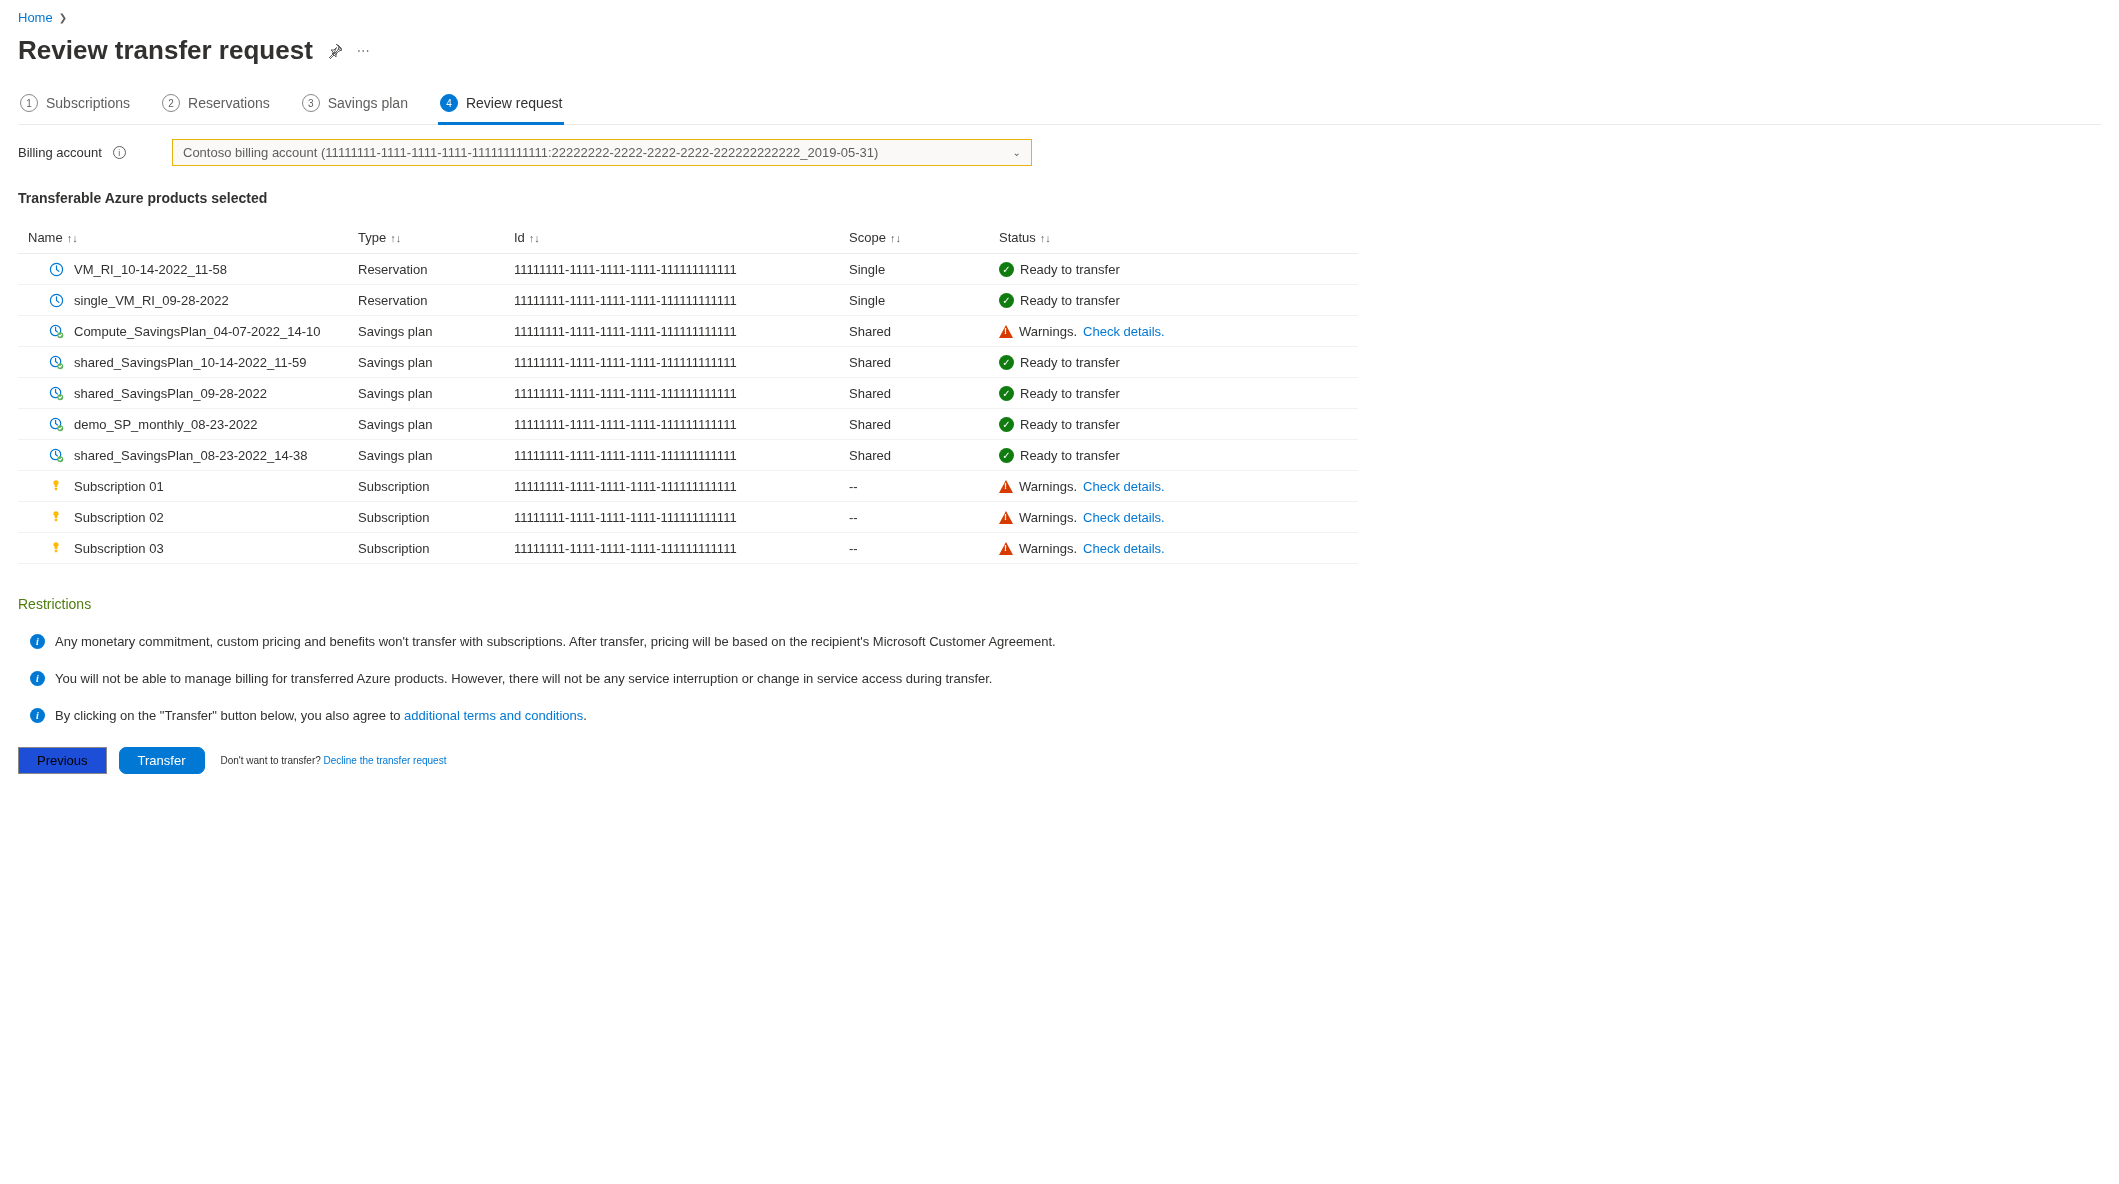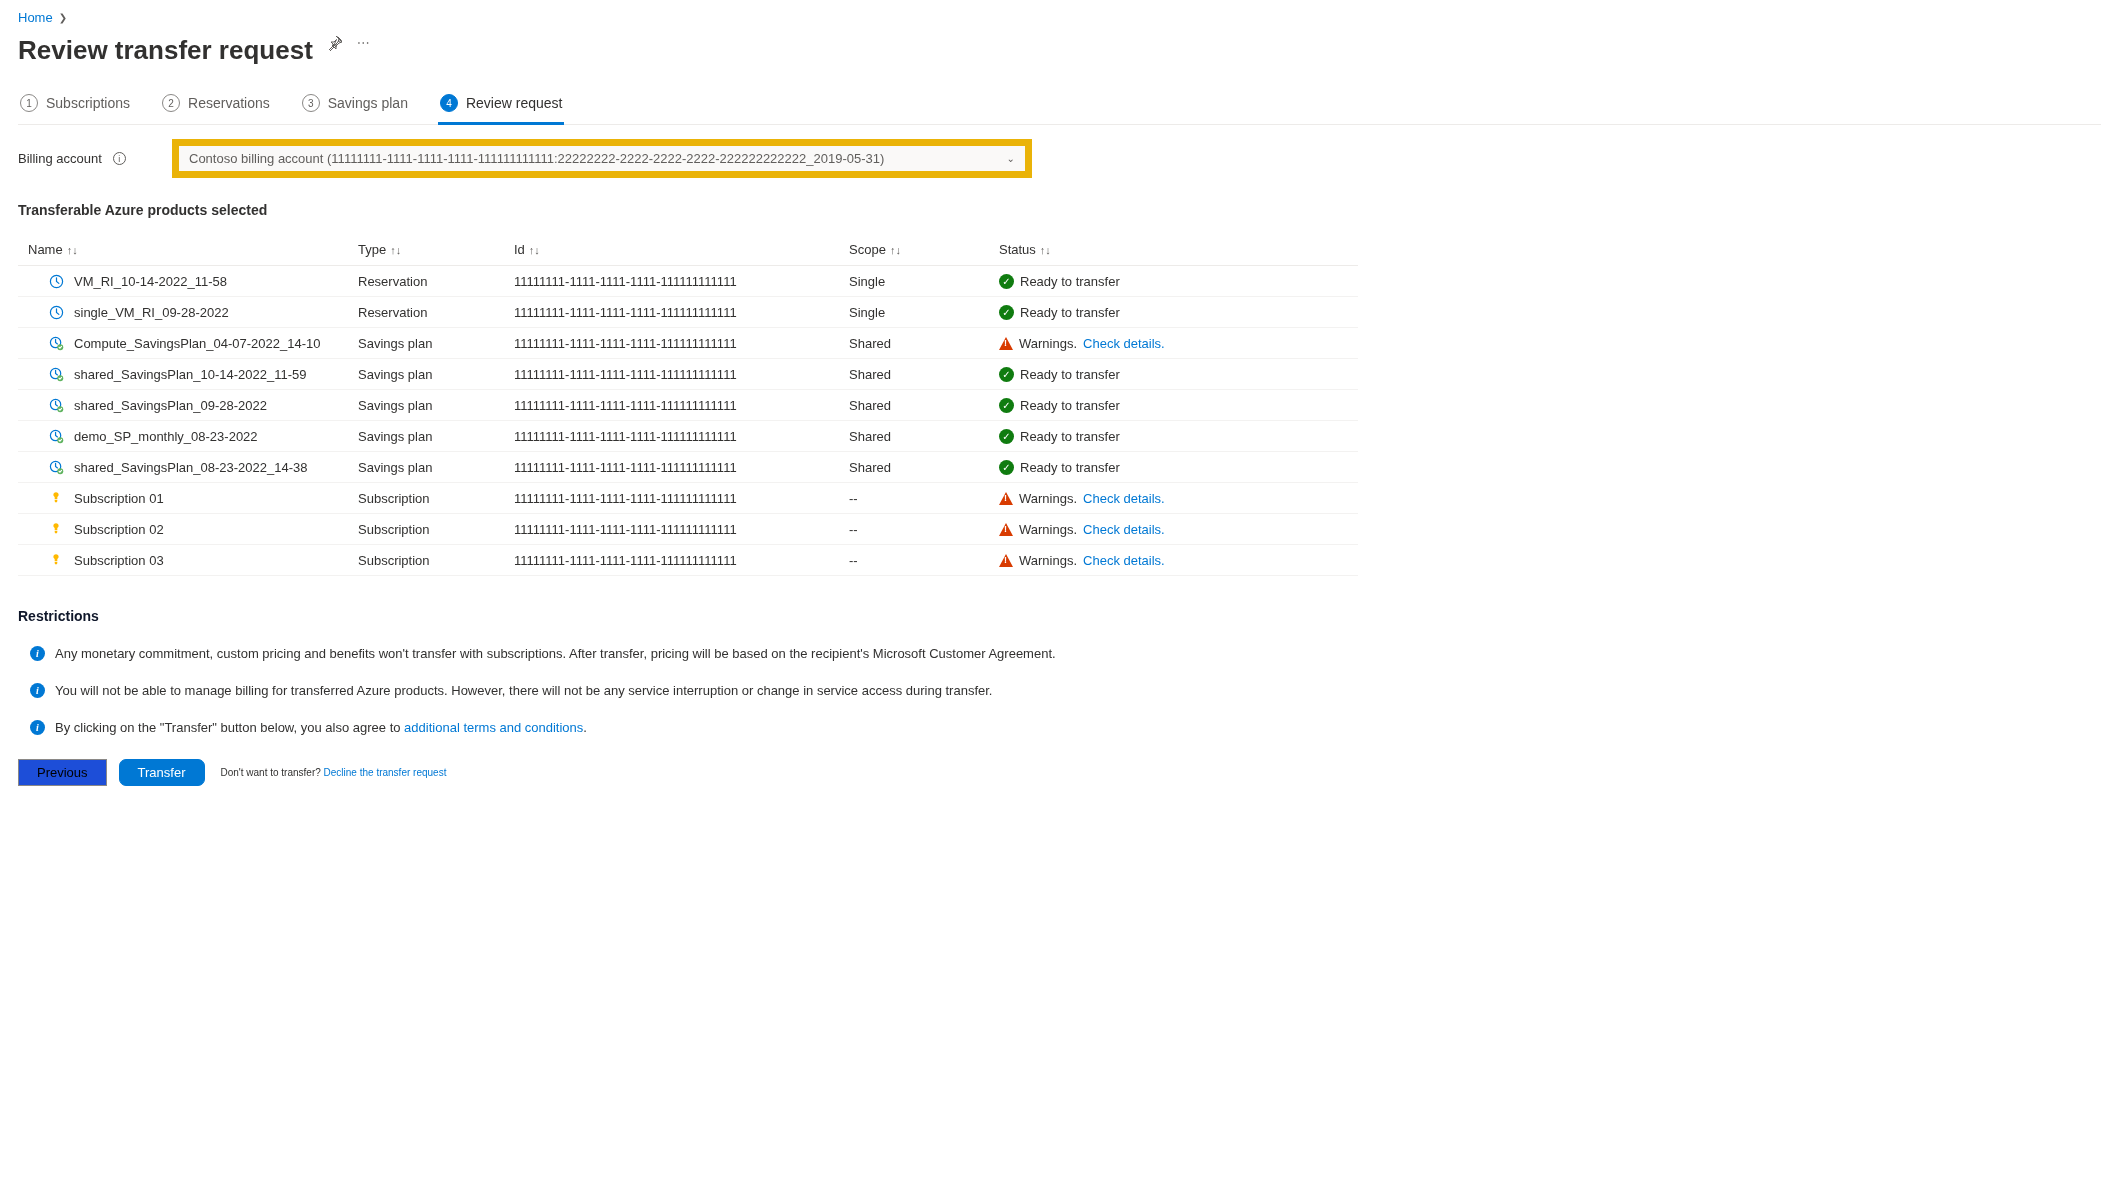--- a/index.html
+++ b/index.html
@@ -10,57 +10,57 @@
   background: #ffffff;
   padding: 10px 18px;
 }
 a { color: #0078d4; text-decoration: none; cursor: pointer; }
 
 
 .breadcrumb { display: flex; align-items: center; gap: 6px; font-size: 13px; margin-bottom: 10px;}
 .breadcrumb .chev { color: #605e5c; font-size: 10px; }
 
 
-.title-row { display: flex; align-items: flex-start; gap: 14px; margin-bottom: 22px; }
+.title-row { display: flex; align-items: center; gap: 14px; margin-bottom: 22px; }
 .page-title { font-size: 26px; font-weight: 600; color: #323130; }
 .title-icon { color: #605e5c; cursor: pointer; display:inline-flex; }
 
 
 .tabs { display: flex; gap: 28px; border-bottom: 1px solid #edebe9; margin-bottom: 14px; }
 .tab { display: flex; align-items: center; gap: 8px; padding: 6px 2px 12px; cursor: pointer; position: relative; font-size: 14px; color: #605e5c;}
 .tab.active { color: #323130; font-weight:400; }
 .tab.active::after { content:""; position:absolute; left:0; right:0; bottom:-1px; height:3px; background:#0078d4; }
 .step-circle { width:18px; height:18px; border-radius:50%; border:1px solid #8a8886; display:inline-flex; align-items:center; justify-content:center; font-size:10px; color:#605e5c; }
 .tab.active .step-circle { background:#0078d4; color:#fff; border-color:#0078d4; }
 
 
 .form-row { display:flex; align-items:center; gap: 14px; margin-bottom: 24px; }
 .form-label { font-size: 13px; color:#323130; display:flex; align-items:center; gap:11px; min-width: 140px;}
 .info-icon { width:13px; height:13px; border-radius:50%; border:1px solid #605e5c; display:inline-flex; align-items:center; justify-content:center; font-size:9px; color:#605e5c; cursor:default;}
-.select-box { flex: 0 0 860px; border:7px solid #eab308; padding:5px 10px; color:#605e5c; font-size:13px; display:flex; justify-content:space-between; align-items:center; cursor:pointer; background:#faf9f8; }
+.select-box { flex: 0 0 860px; border:1px solid #eab308; padding:5px 10px; color:#605e5c; font-size:13px; display:flex; justify-content:space-between; align-items:center; cursor:pointer; background:#faf9f8; }
 .select-box .chev-down { font-size:10px; color:#605e5c; }
 
 
 .section-heading { font-size:14px; font-weight:600; margin-bottom:16px; }
 
 
 .prod-table { width: 100%; max-width: 1340px; border-collapse: collapse; margin-bottom: 32px; }
 .prod-table th { text-align:left; padding:8px 10px; font-weight:400; font-size:13px; color:#323130; border-bottom:1px solid #edebe9; }
 .prod-table th .sort { color:#605e5c; font-size:11px; margin-left:4px; cursor:pointer;}
 .prod-table td { padding:7px 10px; font-size:13px; border-bottom:1px solid #f3f2f1; }
 .prod-table tbody tr:first-child td { border-top:1px solid #edebe9; }
 .name-cell { display:flex; align-items:center; gap:10px; padding-left: 20px;}
 .row-icon { width:16px; height:16px; display:inline-flex; align-items:center; justify-content:center; flex-shrink:0;}
 .status-cell { display:flex; align-items:center; gap:6px; }
 .ok-icon { width:15px; height:15px; border-radius:50%; background:#107c10; display:inline-flex; align-items:center; justify-content:center; color:#fff; font-size:10px; flex-shrink:0;}
 .warn-icon { width:0; height:0; border-left:7px solid transparent; border-right:7px solid transparent; border-bottom:13px solid #d83b01; position:relative; flex-shrink:0;}
 .warn-icon::after { content:"!"; position:absolute; left:-2px; top:1px; color:#fff; font-size:9px; font-weight:bold;}
 
 
-.restrictions-title { font-size:14px; font-weight:700; color:#0f172a; margin-bottom:14px; }
+.restrictions-title { font-size:14px; font-weight:400; color:#4d7c0f; margin-bottom:14px; }
 .restriction-item { display:flex; align-items:flex-start; gap:10px; padding:8px 0 14px 12px; font-size:13px; color:#323130;}
 .info-blue { width:15px; height:15px; border-radius:50%; background:#0078d4; color:#fff; display:inline-flex; align-items:center; justify-content:center; font-size:10px; font-weight:bold; flex-shrink:0; font-style: italic; font-family: Georgia, serif;}
 
 
 .footer { display:flex; align-items:center; gap:12px; padding-top:10px; border-top: none;}
 .btn { padding:5px 18px; font-size:13px; cursor:pointer; border:1px solid #8a8886; background:#1d4ed8; }
 .btn-primary { background:#0078d4; color:#fff; border-color:#0078d4;border-radius:7px; }
 .footer-text { font-size:10px; color:#323130; margin-left:4px;}
 
 .col-name { width: 330px; }

